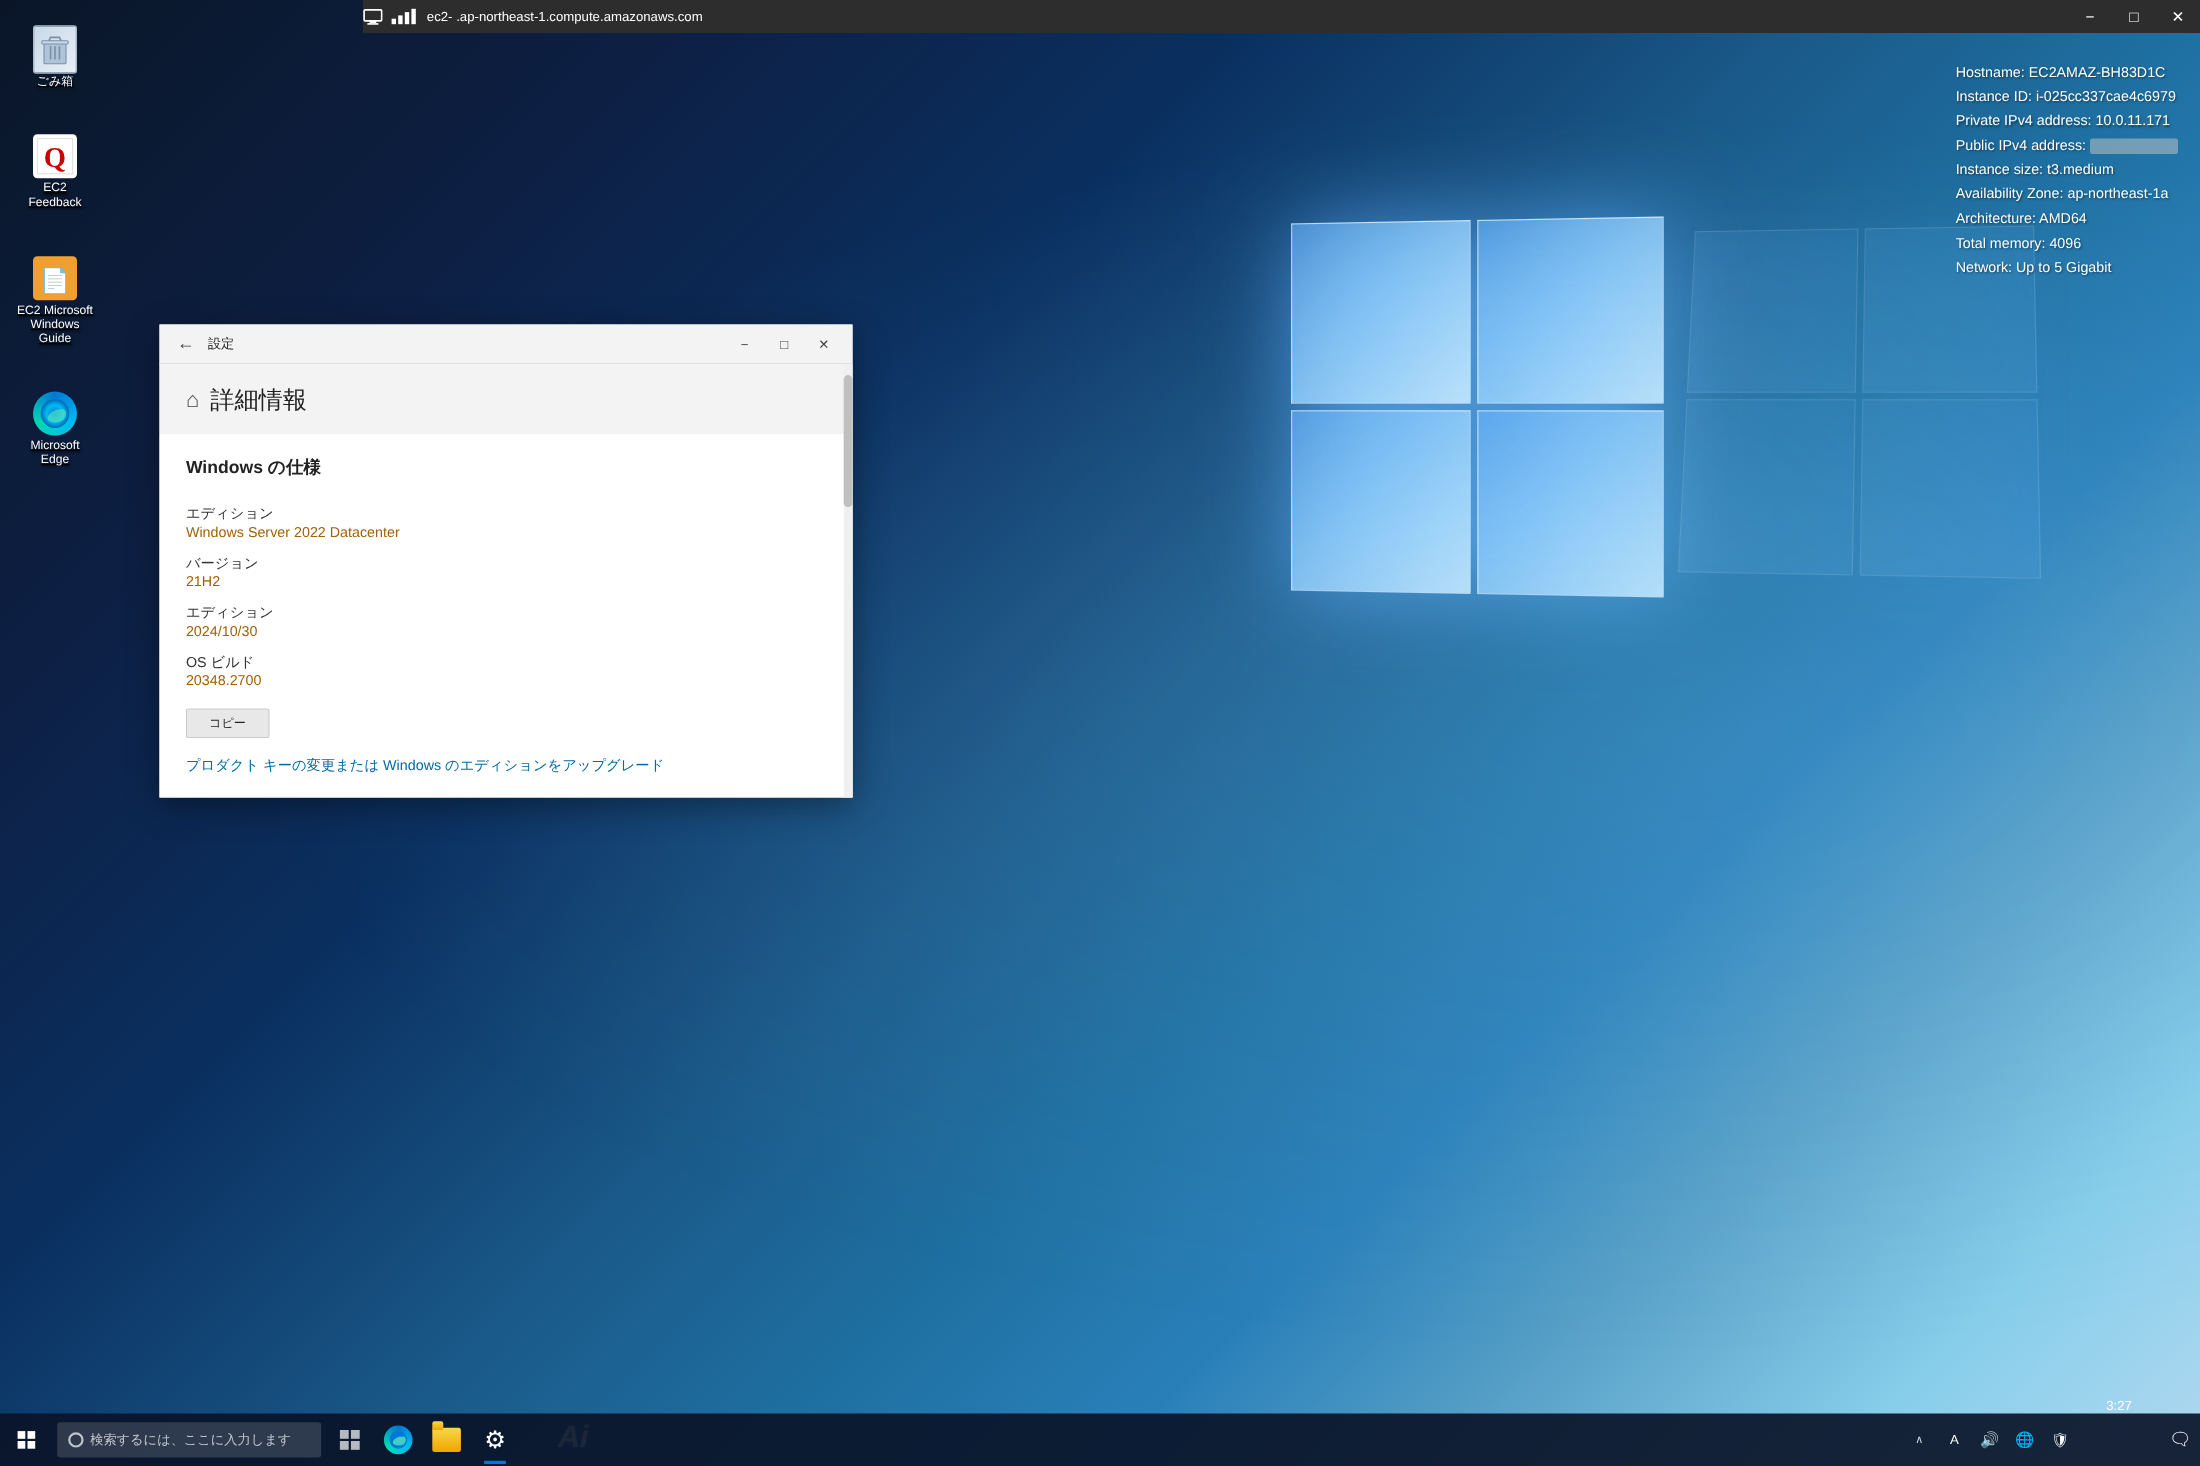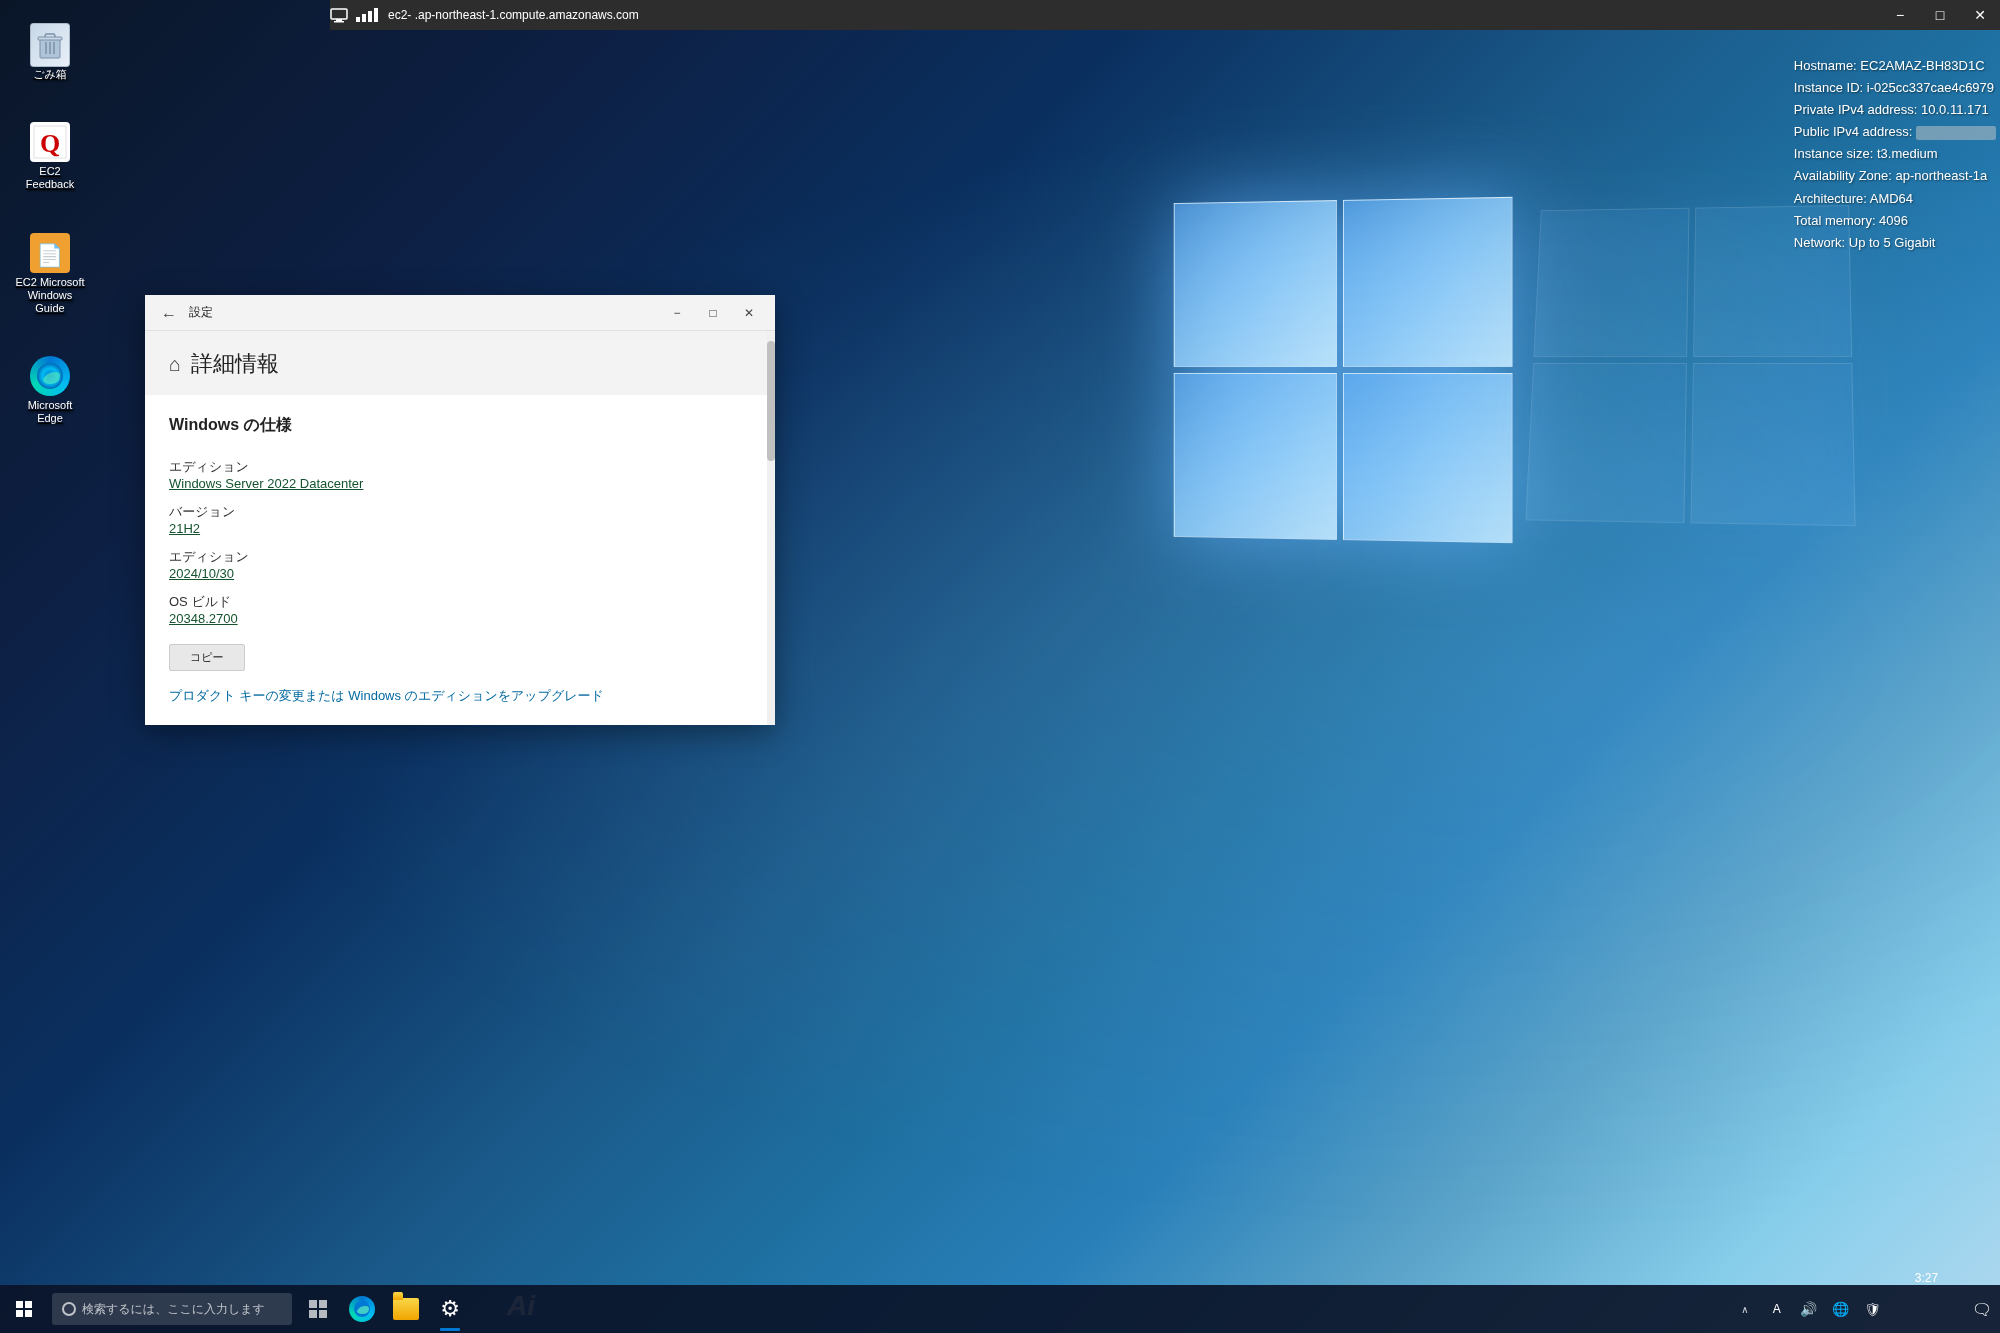--- a/index.html
+++ b/index.html
@@ -216,21 +216,21 @@
       font-size: 14px;
       cursor: pointer;
       background: transparent;
       border: none;
     }
 
     
     .ec2-info {
       position: absolute;
       top: 55px;
-      right: 4px;
+      right: 20px;
       color: white;
       font-size: 13px;
       line-height: 1.7;
       text-shadow: 1px 1px 2px rgba(0,0,0,0.5);
     }
 
     .ec2-info-line {
       white-space: nowrap;
     }
 
@@ -347,22 +347,21 @@
 
     .settings-label {
       width: 140px;
       font-size: 13px;
       color: #333;
       flex-shrink: 0;
     }
 
     .settings-value {
       font-size: 13px;
-      color: #14532d;
-      text-decoration: underline;
+      color: #a16207;
     }
 
     .scrollbar-area {
       position: absolute;
       right: 0;
       top: 36px;
       bottom: 0;
       width: 8px;
       background: #f0f0f0;
     }

